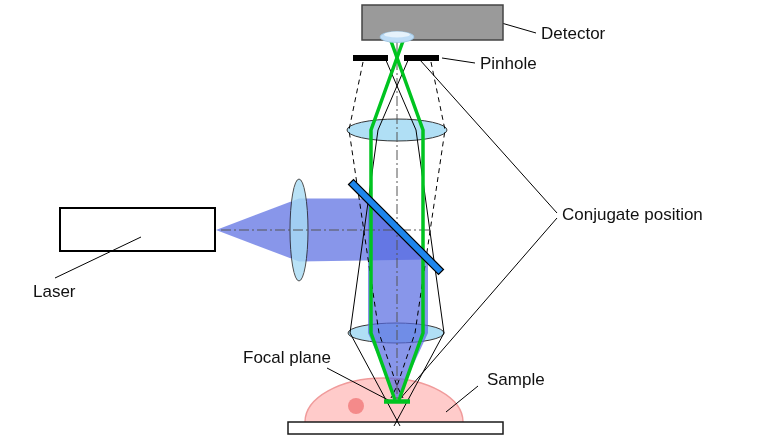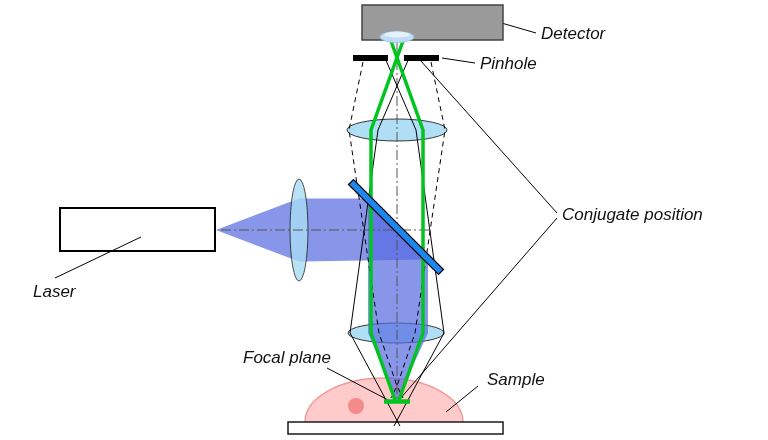--- a/index.html
+++ b/index.html
@@ -1,16 +1,16 @@
 <!DOCTYPE html>
 <html><head>
 <meta charset="utf-8">
 <style>
   html,body{margin:0;padding:0;background:#ffffff;}
-  #stage{position:relative;width:768px;height:440px;background:#ffffff;overflow:hidden;font-style:italic;}
+  #stage{position:relative;width:768px;height:440px;background:#ffffff;overflow:hidden;}
   svg{display:block;}
   text{font-family:"Liberation Sans","DejaVu Sans",sans-serif;font-size:17px;fill:#111111;}
 </style>
 </head>
 <body>
 
 <div id="stage">
 <svg width="768" height="440" viewBox="0 0 768 440">
 
   <path d="M 305,422 A 79,44 0 0 1 463,422 Z" fill="#ffcbca"></path>

